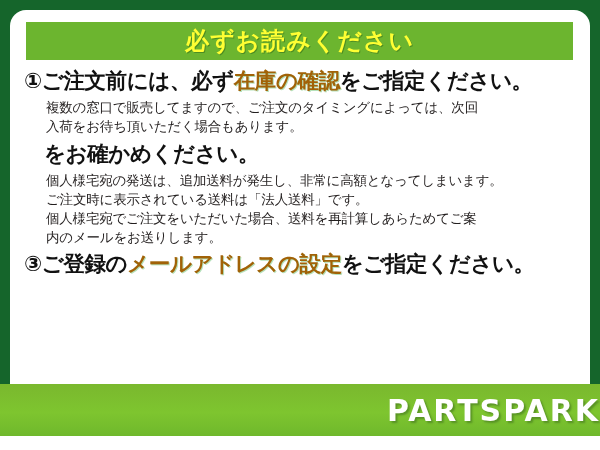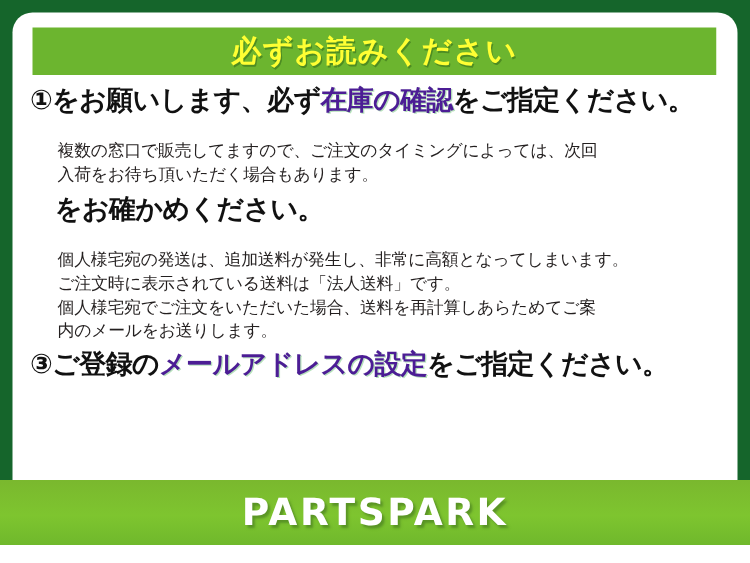--- a/index.html
+++ b/index.html
@@ -62,49 +62,49 @@
   }
   .item-heading {
     font-size: 21.5px;
     font-weight: bold;
     color: #111111;
     line-height: 1.22;
     letter-spacing: -0.4px;
     white-space: nowrap;
   }
   .hl {
-    color: #4c1d95;
+    color: #a16207;
     text-shadow: 1px 1px 0 rgba(120,200,130,0.55);
   }
   .num {
     color: #111111;
   }
   .item-body {
     font-size: 13.5px;
     color: #231f1f;
     line-height: 1.42;
     letter-spacing: -0.2px;
     padding-left: 22px;
-    margin-top: 18px;
+    margin-top: 4px;
     white-space: pre-line;
   }
   .item-heading-l2 {
     padding-left: 20px;
   }
   
   #footer-band {
     position: absolute;
     left: 0;
     bottom: 0;
     width: 600px;
     height: 52px;
     background: linear-gradient(to bottom, #7ab82e 0%, #7ec52f 55%, #6fb82c 100%);
     display: flex;
     align-items: center;
-    justify-content: center;
+    justify-content: flex-end;
   }
   #footer-logo {
     color: #ffffff;
     font-size: 30px;
     font-weight: bold;
     letter-spacing: 2px;
     text-shadow: 2px 2px 2px rgba(60,110,30,0.55);
   }
 </style>
 </head>
@@ -114,21 +114,21 @@
 
   <div id="white-panel">
 
     <div id="header-band">
       <span id="header-title">必ずお読みください</span>
     </div>
 
     <div id="content">
 
       <div class="item">
-        <div class="item-heading"><span class="num">①</span><span>をお願いします、必ず</span><span class="hl">在庫の確認</span><span>をご指定ください。</span></div>
+        <div class="item-heading"><span class="num">①</span><span>ご注文前には、必ず</span><span class="hl">在庫の確認</span><span>をご指定ください。</span></div>
         <div class="item-body">複数の窓口で販売してますので、ご注文のタイミングによっては、次回
 入荷をお待ち頂いただく場合もあります。</div>
       </div>
 
       <div class="item">
         <div class="item-heading item-heading-l2">をお確かめください。</div>
         <div class="item-body">個人様宅宛の発送は、追加送料が発生し、非常に高額となってしまいます。
 ご注文時に表示されている送料は「法人送料」です。
 個人様宅宛でご注文をいただいた場合、送料を再計算しあらためてご案
 内のメールをお送りします。</div>

